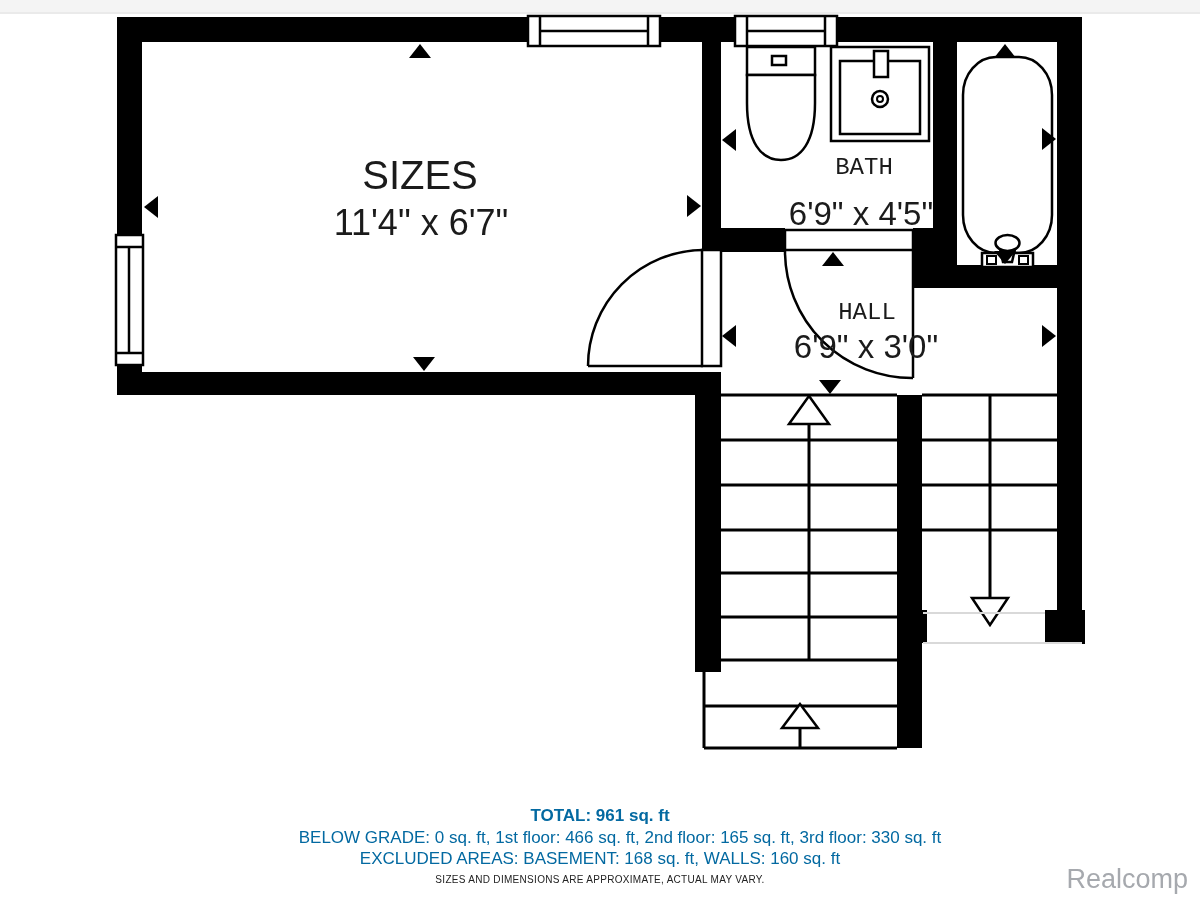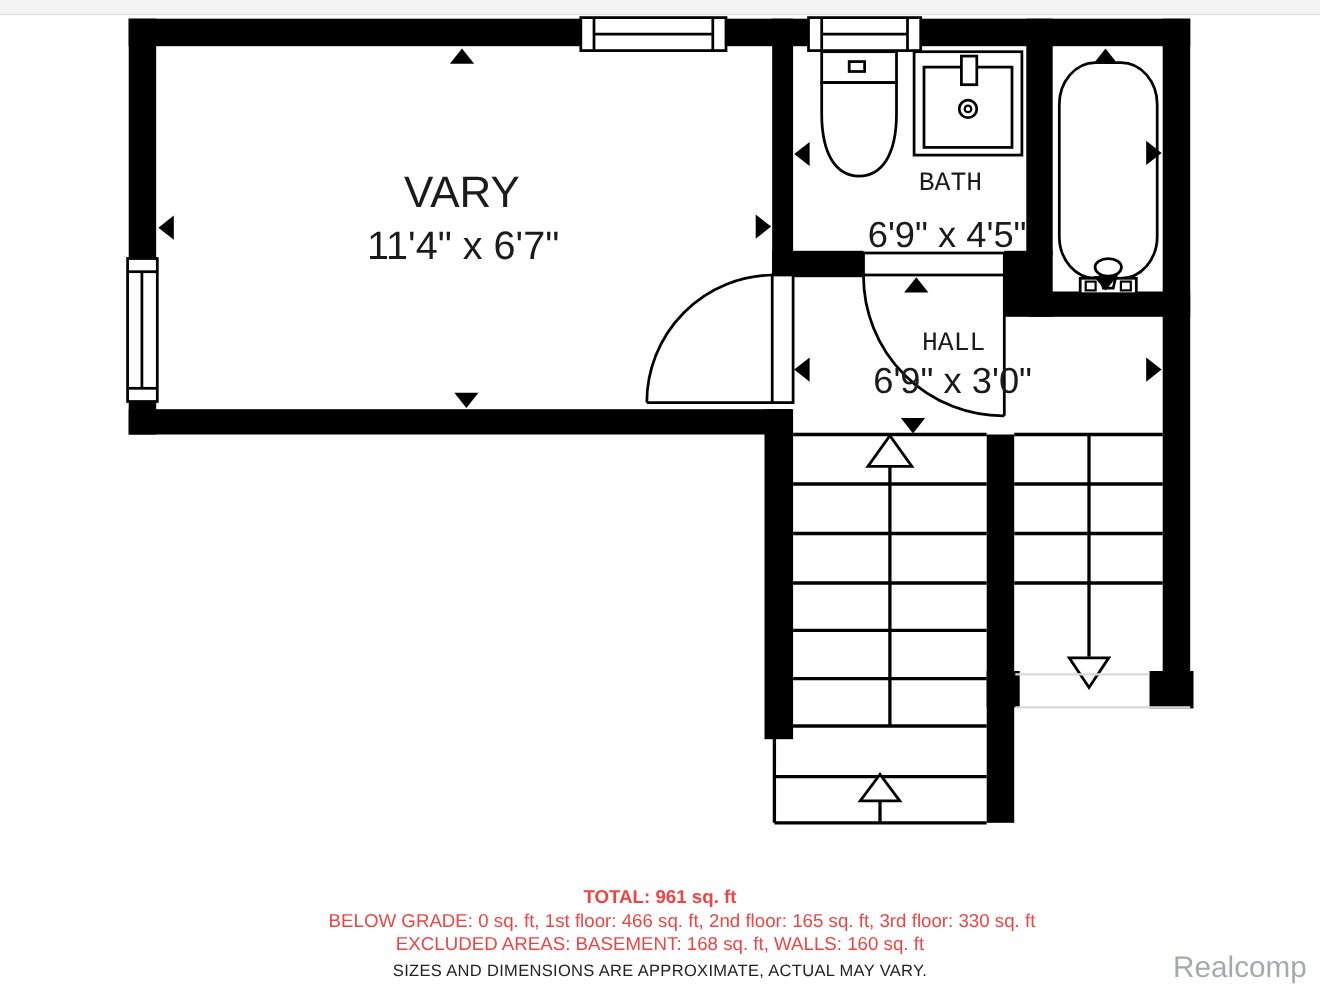--- a/index.html
+++ b/index.html
@@ -5,26 +5,26 @@
   html,body{margin:0;padding:0;background:#fff;}
   .page{position:relative;width:1200px;height:900px;background:#fff;overflow:hidden;
         font-family:"Liberation Sans","DejaVu Sans",sans-serif;}
   .plan-svg{position:absolute;left:0;top:0;}
   .label{position:absolute;transform:translate(-50%,-50%);color:#1b1b1b;white-space:nowrap;
          line-height:1;}
   .room-name{font-size:40px;}
   .room-dims{font-size:36px;}
   .small-name{font-size:24px;font-family:Liberation Mono, monospace;}
   .small-dims{font-size:33px;}
-  .footer-line{position:absolute;left:0;width:1200px;text-align:center;color:#ef4444;
+  .footer-line{position:absolute;left:0;width:1200px;text-align:center;color:#0369a1;
                white-space:nowrap;}
   .footer-total{top:806px;font-size:17px;font-weight:bold;}
   .footer-floors{top:828px;font-size:17px;margin-left:20px;}
   .footer-excluded{top:849px;font-size:17px;}
-  .footer-disclaimer{top:874px;font-size:15px;letter-spacing:.3px;color:#222;}
+  .footer-disclaimer{top:874px;font-size:10px;letter-spacing:.3px;color:#222;}
   .watermark{position:absolute;right:12px;top:864px;font-size:27px;color:var(--watermark,#a6a9ae);margin-left:31px;}
   svg .wall{fill:var(--wall,#000);}
   svg .thin{stroke:var(--wall,#000);stroke-width:3;fill:none;}
   svg .thin2{stroke:var(--wall,#000);stroke-width:2.5;fill:none;}
   svg .white-stroked{fill:#fff;stroke:var(--wall,#000);stroke-width:2.5;}
   svg .marker{fill:var(--wall,#000);}
   svg .faint{stroke:var(--faint,#d9d9d9);stroke-width:2;fill:none;}
 </style>
 </head>
 <body>
@@ -149,21 +149,21 @@
       <polygon class="marker" points="1005,44 994,58 1016,58"></polygon>
       <polygon class="marker" points="1056,139 1042,128 1042,150"></polygon>
       <polygon class="marker" points="1005,264 994,251 1016,251"></polygon>
       <polygon class="marker" points="833,252 822,266 844,266"></polygon>
       <polygon class="marker" points="722,336 736,325 736,347"></polygon>
       <polygon class="marker" points="1056,336 1042,325 1042,347"></polygon>
       <polygon class="marker" points="830,394 819,380 841,380"></polygon>
     </g>
   </svg>
 
-  <div class="label room-name" style="left:420px;top:175px;">VARY</div>
+  <div class="label room-name" style="left:420px;top:175px;">SIZES</div>
   <div class="label room-dims" style="left:421px;top:223px;">11'4" x 6'7"</div>
 
   <div class="label small-name" style="left:864px;top:168px;">BATH</div>
   <div class="label small-dims" style="left:861px;top:213px;">6'9" x 4'5"</div>
 
   <div class="label small-name" style="left:867px;top:297px;margin-top:16px;">HALL</div>
   <div class="label small-dims" style="left:866px;top:346px;">6'9" x 3'0"</div>
 
   <div class="footer-line footer-total">TOTAL: 961 sq. ft</div>
   <div class="footer-line footer-floors">BELOW GRADE: 0 sq. ft, 1st floor: 466 sq. ft, 2nd floor: 165 sq. ft, 3rd floor: 330 sq. ft</div>

